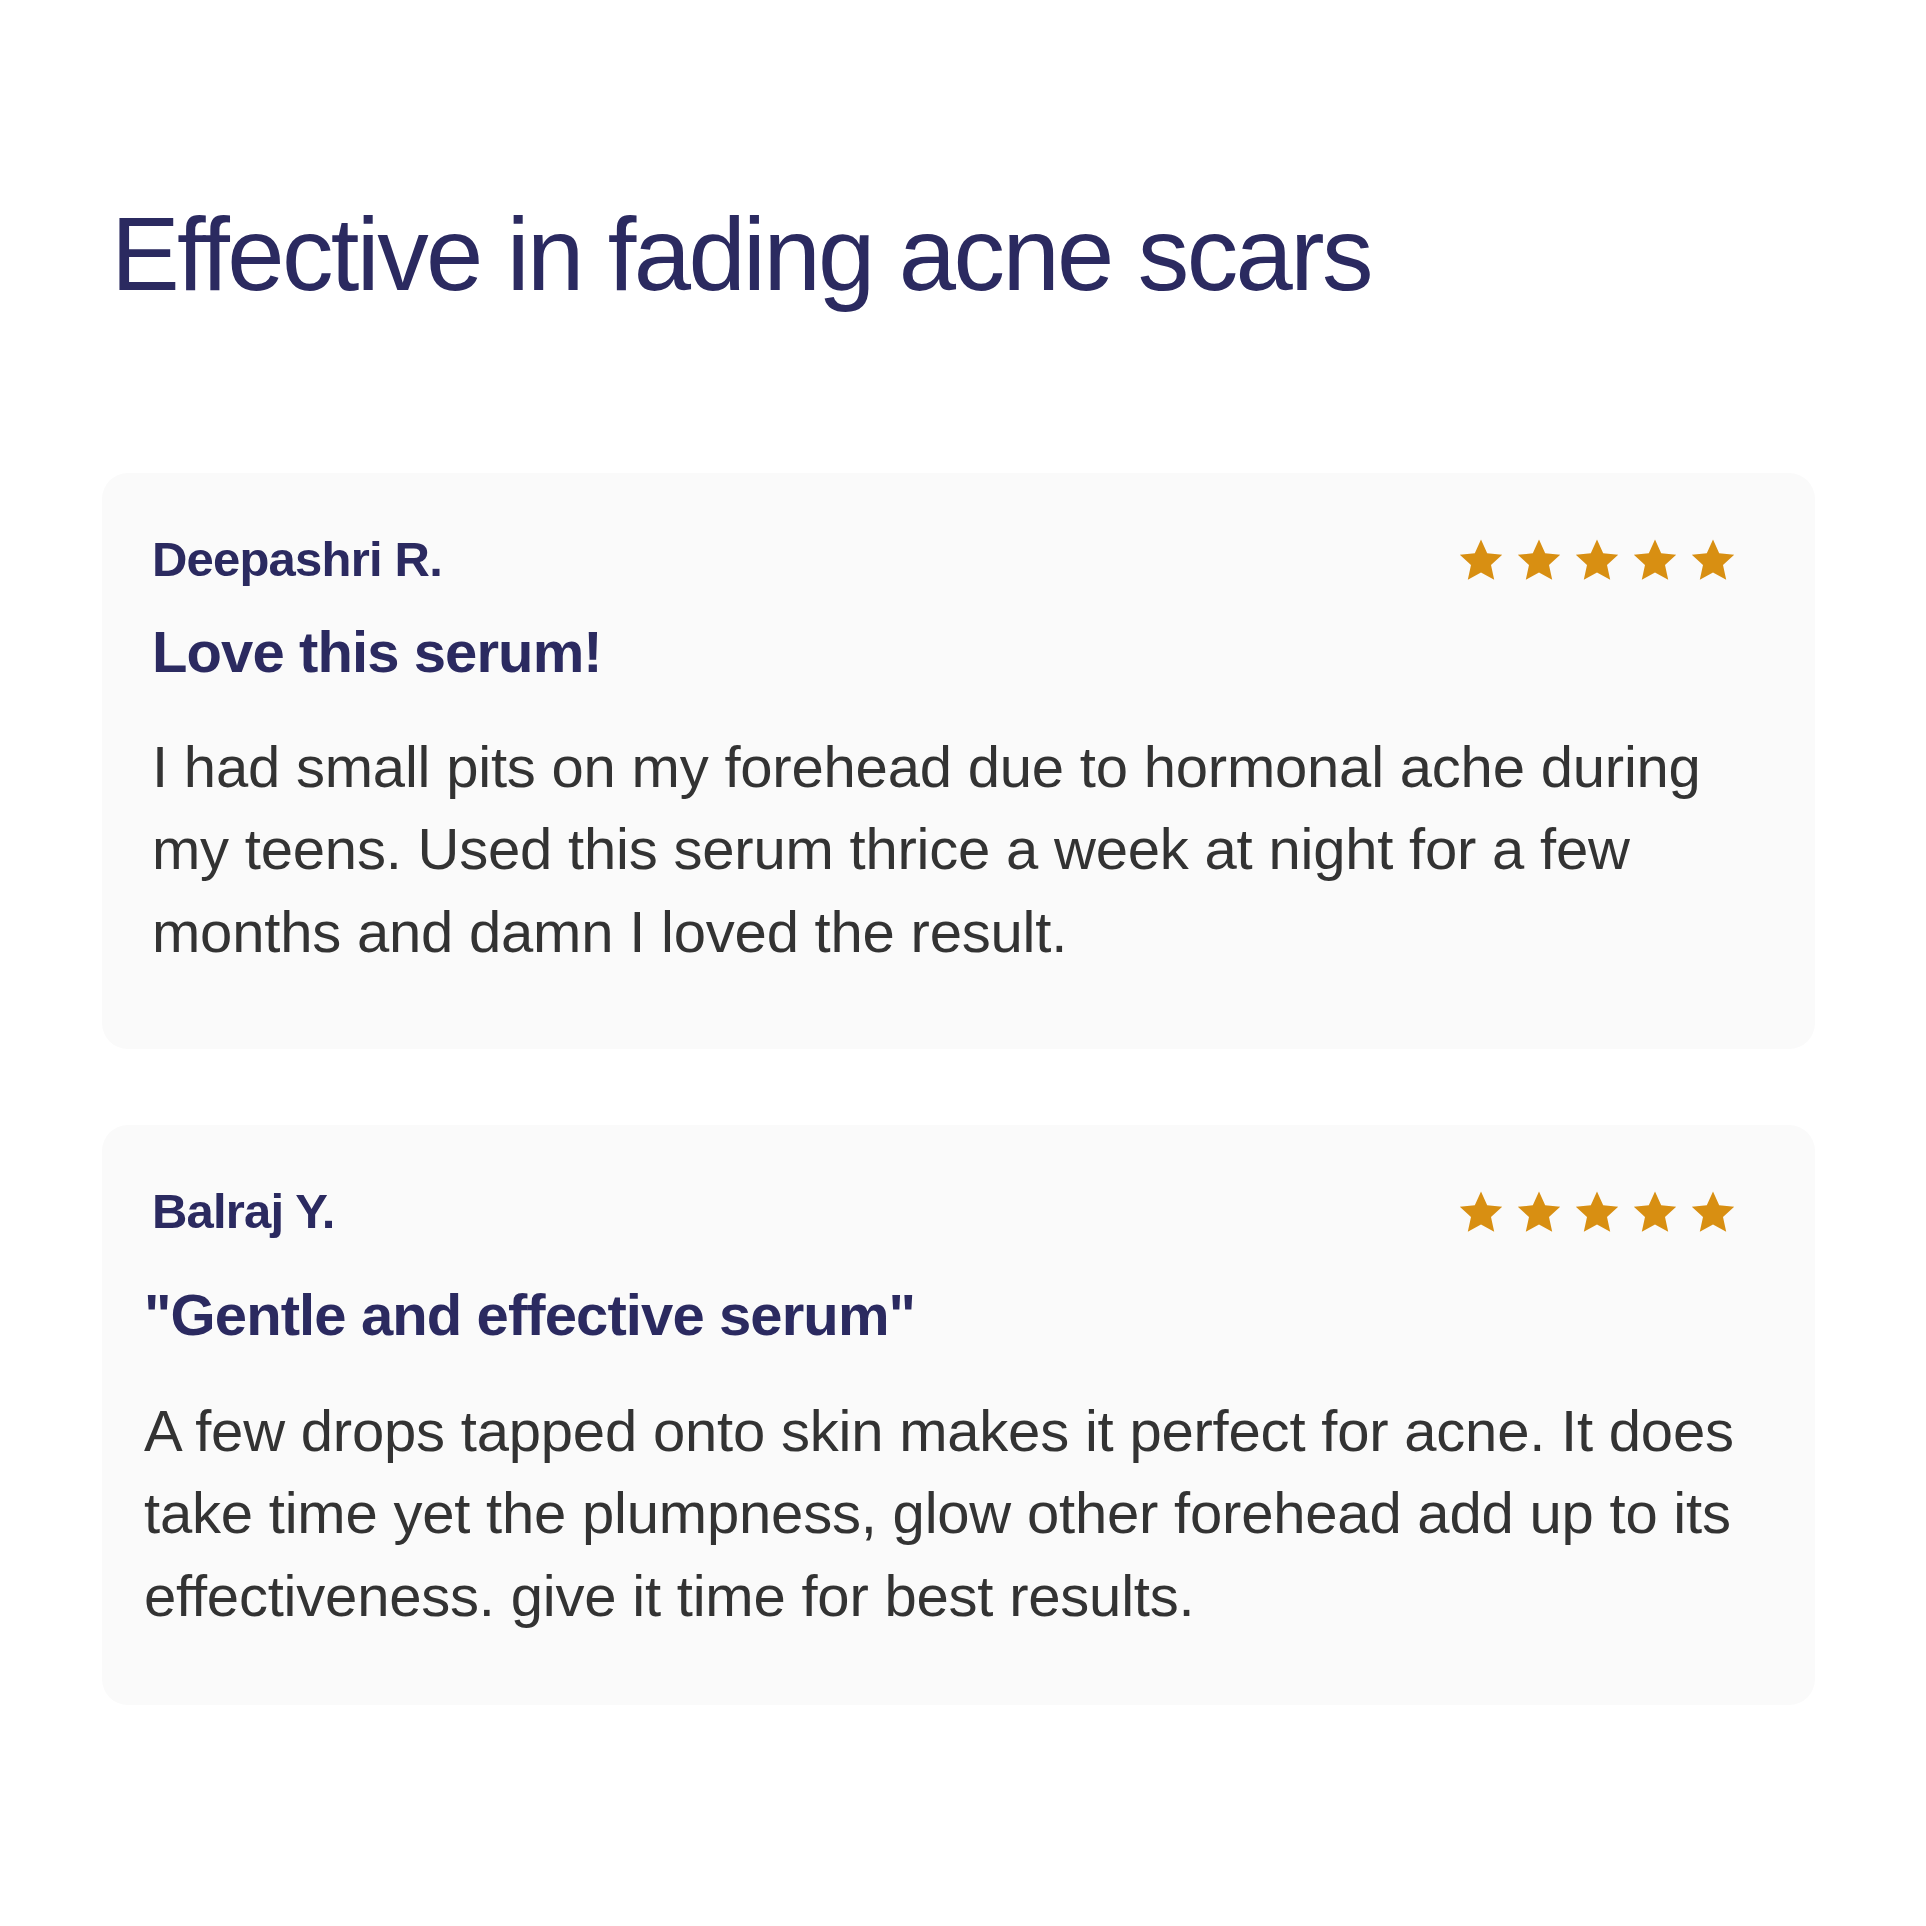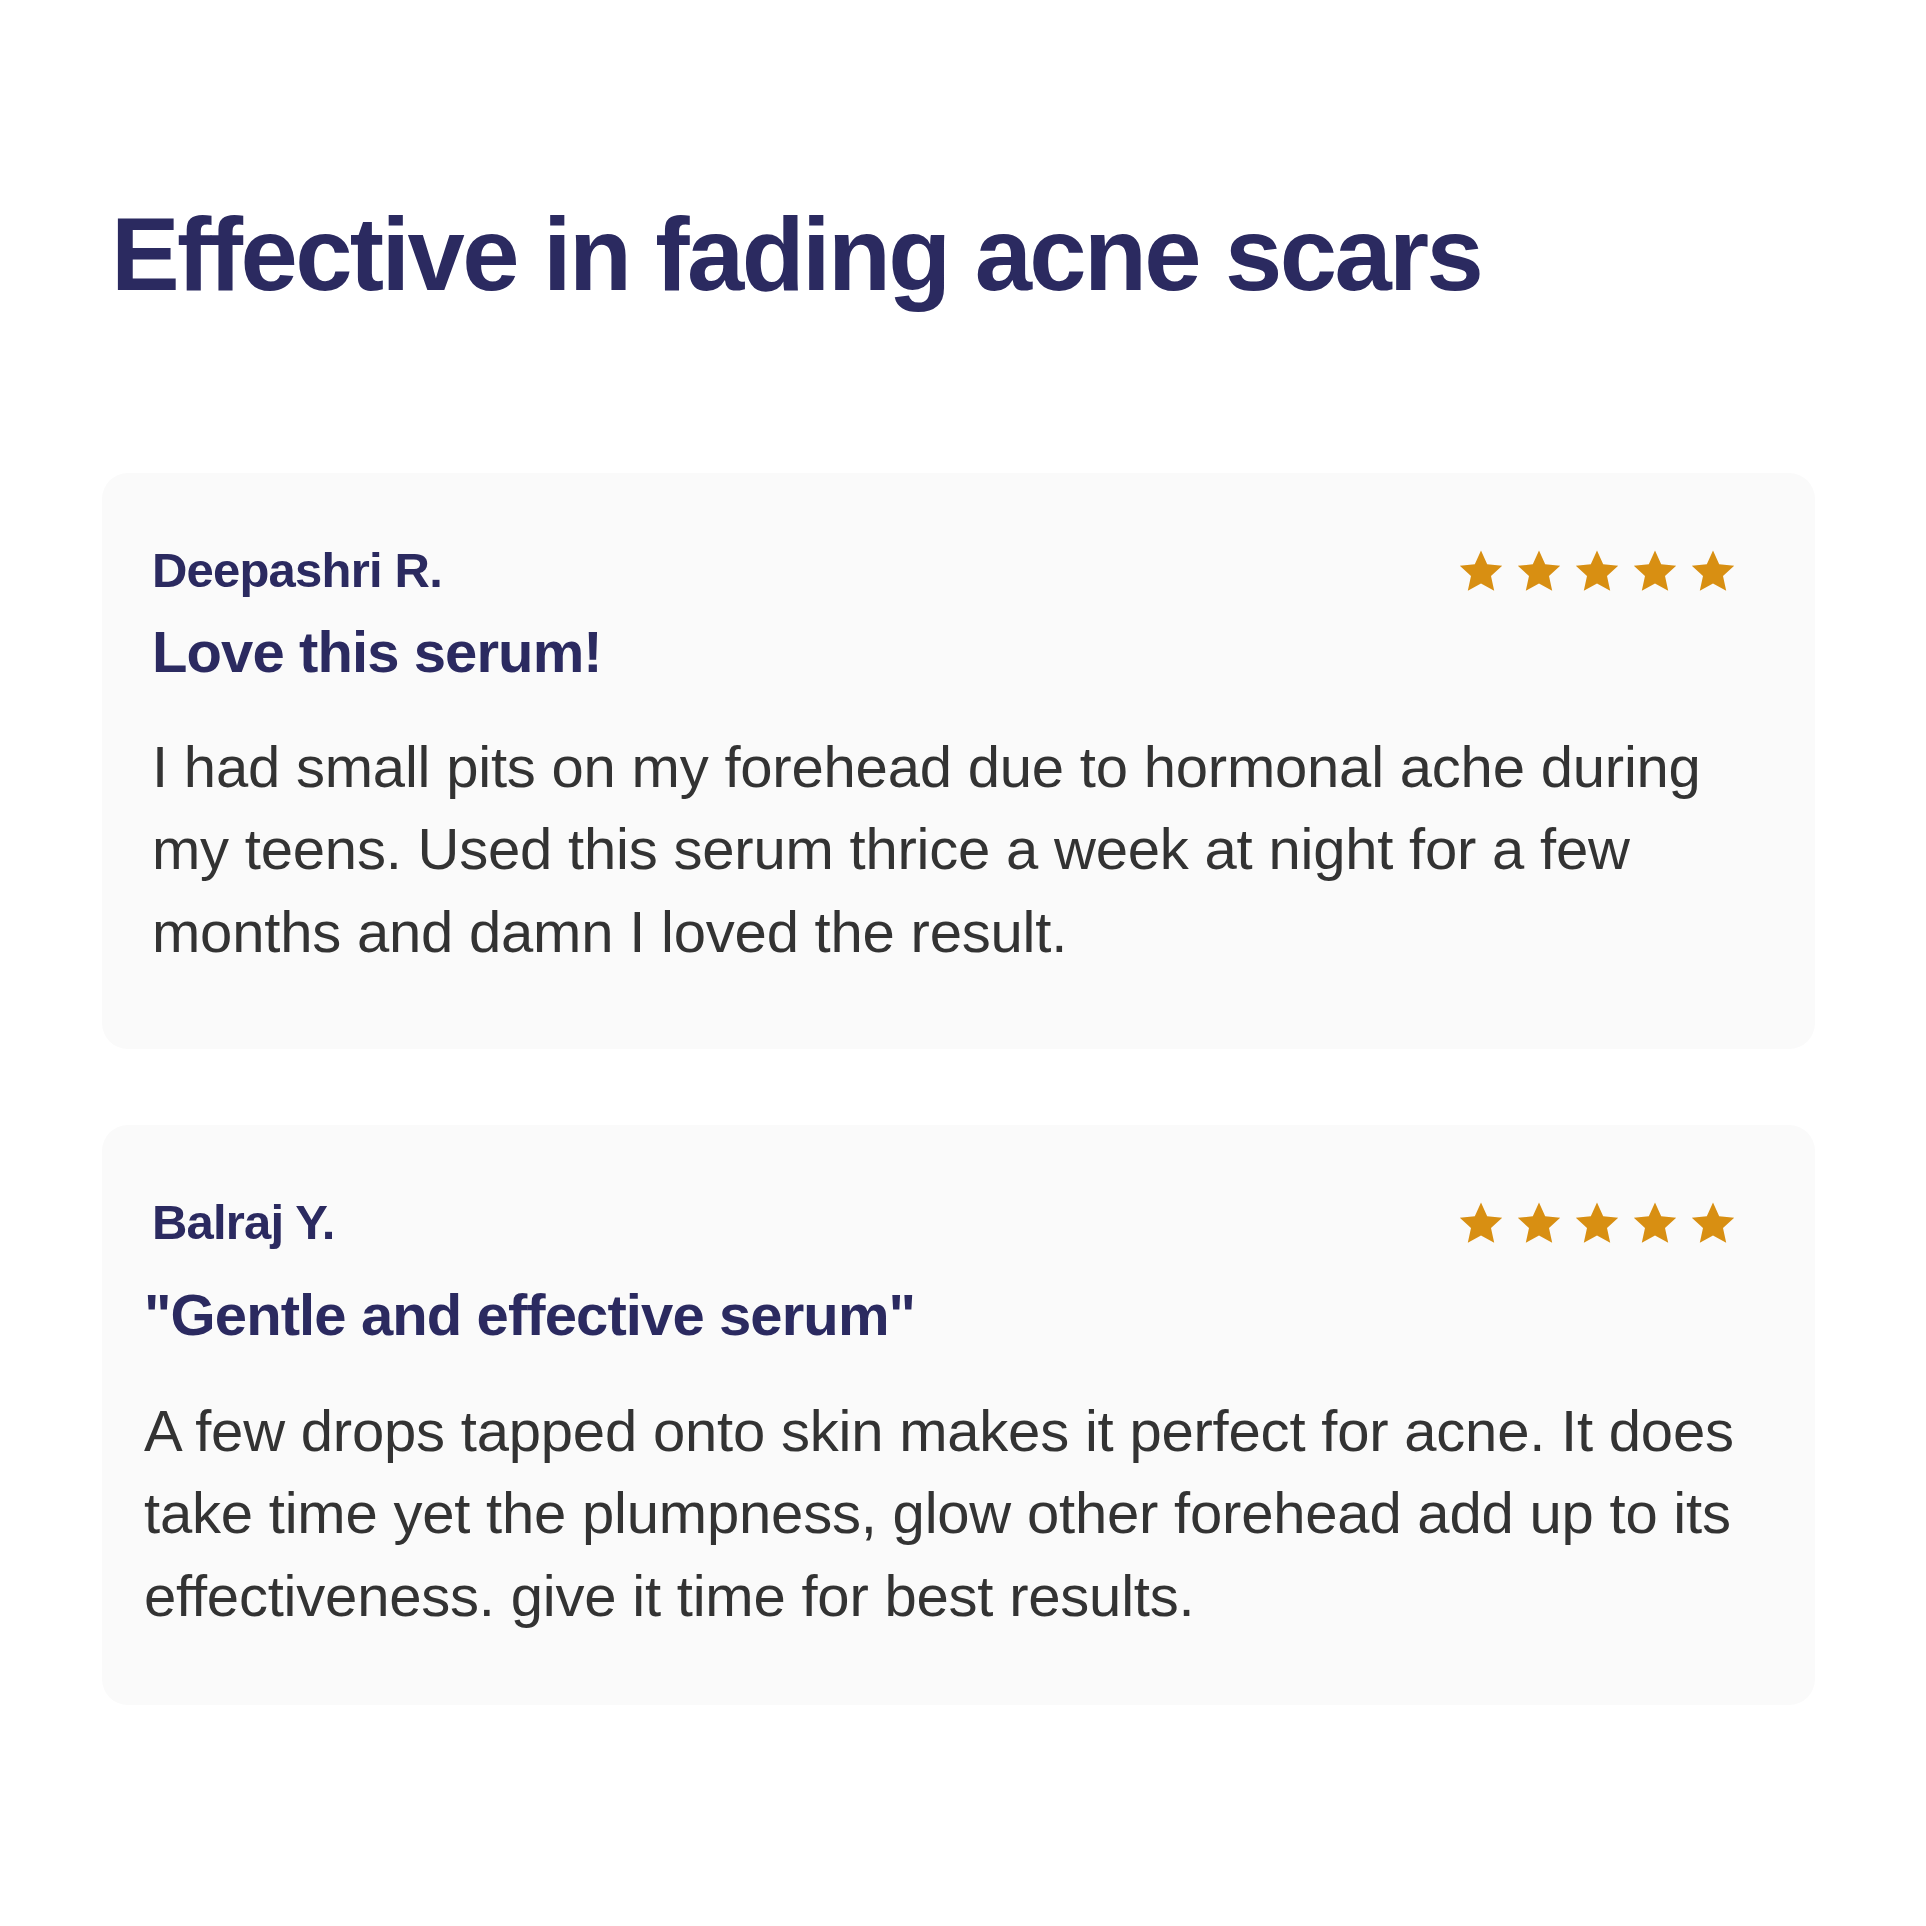--- a/index.html
+++ b/index.html
@@ -24,21 +24,21 @@
   }
 
   
   .page-title {
     position: absolute;
     left: 111px;
     top: 184px;
     width: 1705px;
     font-size: 103px;
     line-height: 1.06;
-    font-weight: 700;
+    font-weight: 400;
     letter-spacing: -2.6px;
     color: #2B2A60;
     white-space: nowrap;
     margin-top: 16px;
   }
 
   
   .card {
     position: absolute;
     left: 102px;
@@ -51,21 +51,21 @@
   .card-1 { top: 473px; height: 576px; }
   .card-2 { top: 1125px; height: 580px; }
 
   .card-head {
     position: absolute;
     left: 48px;
     right: 48px;
     top: 51px;
     height: 71px;
     display: flex;
-    align-items: flex-end;
+    align-items: center;
     justify-content: space-between;
   }
 
   .reviewer-name {
     font-size: 49px;
     font-weight: 700;
     letter-spacing: -0.8px;
     color: #2B2A60;
     line-height: 1;
     padding-left: 2px;

